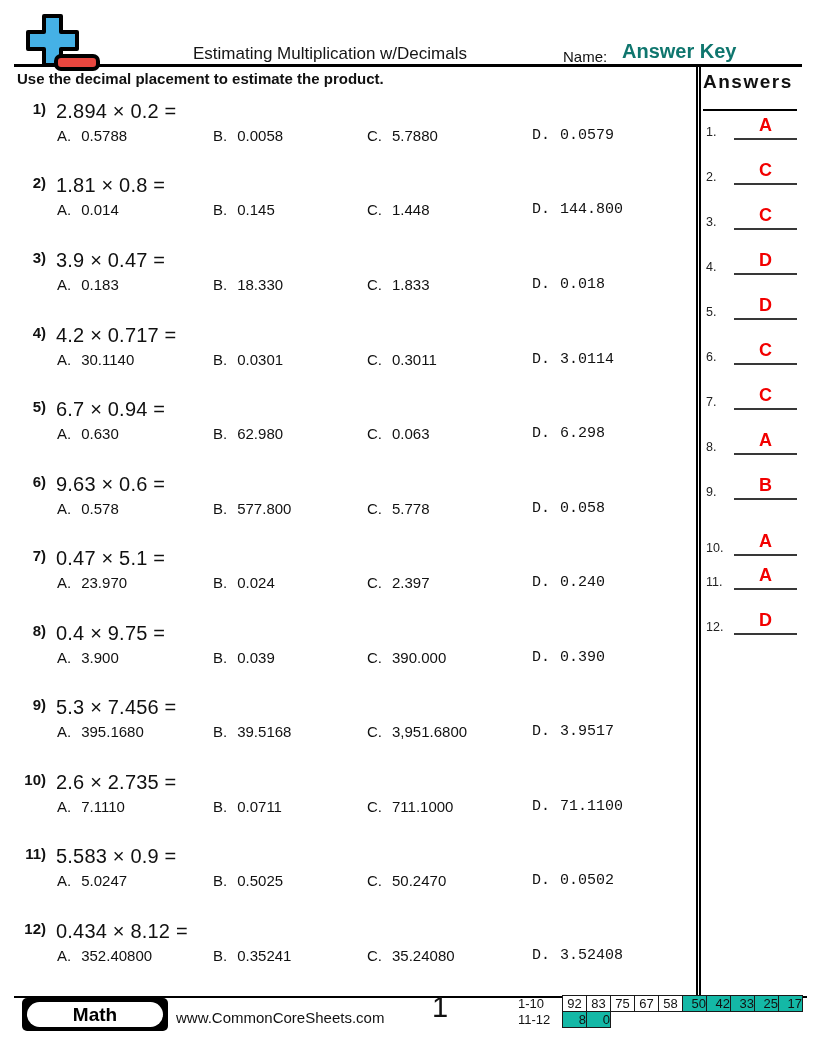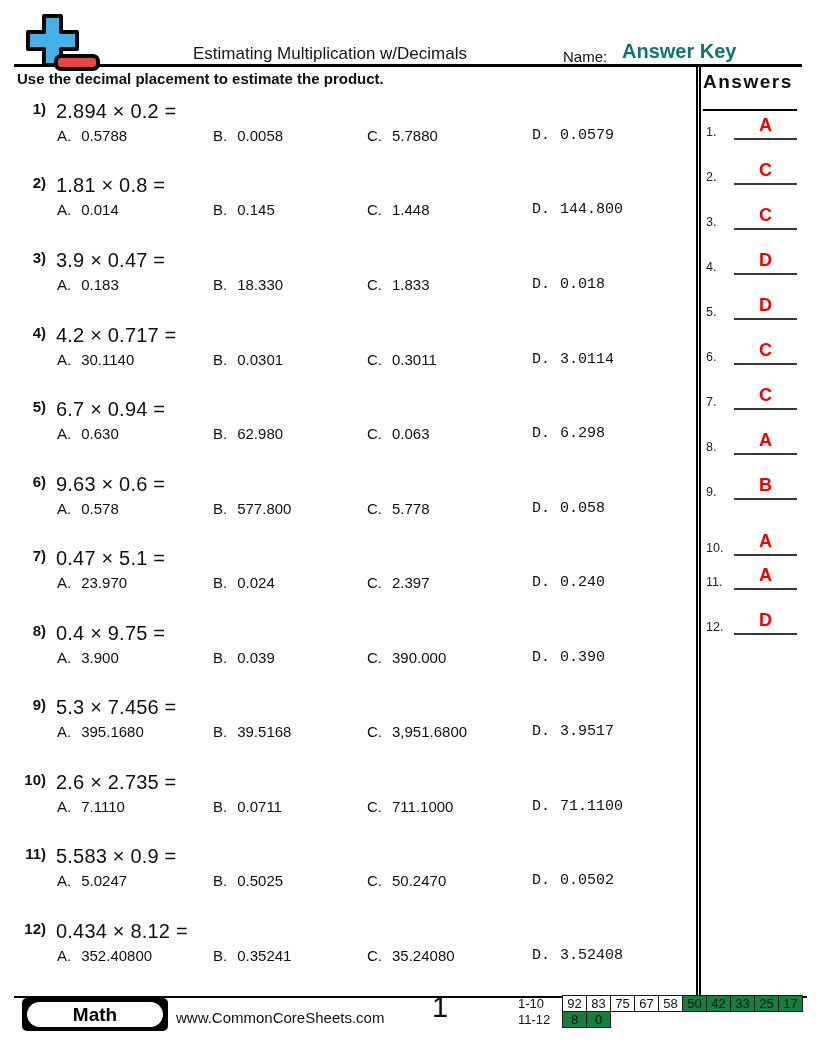--- a/index.html
+++ b/index.html
@@ -46,21 +46,21 @@
                 font-size:19px; font-weight:bold; color:#000; }
   .website { position:absolute; left:176px; top:1009px; font-size:15px; }
   .page-number { position:absolute; left:415px; top:991px; width:50px; text-align:center;
                  font-size:29px; font-weight:500; }
   .score-table { position:absolute; left:518px; top:995px; z-index:2; }
   .score-row { display:flex; }
   .score-row.r2 { margin-top:-1px; }
   .score-label { width:45px; text-align:left; padding-right:4px; font-size:13px; line-height:17px; }
   .score-cell { width:25px; height:17px; border:1px solid #1a1a1a; margin-left:-1px;
                 text-align:center; font-size:13px; line-height:15px; background:#fff; }
-  .score-cell.hl { background:#15803d; }
+  .score-cell.hl { background:#14b8a6;text-align:right; }
 </style>
 </head>
 <body>
 
 <div class="page">
 
   <div class="header-rule"></div>
   <div class="logo">
     <svg width="90" height="64" viewBox="0 0 90 64">
       <path d="M30 4 h17 v16 h16 v17 h-16 v16 h-17 v-16 h-16 v-17 h16 z" fill="#45b1e6" stroke="#000" stroke-width="4" stroke-linejoin="round"></path>

